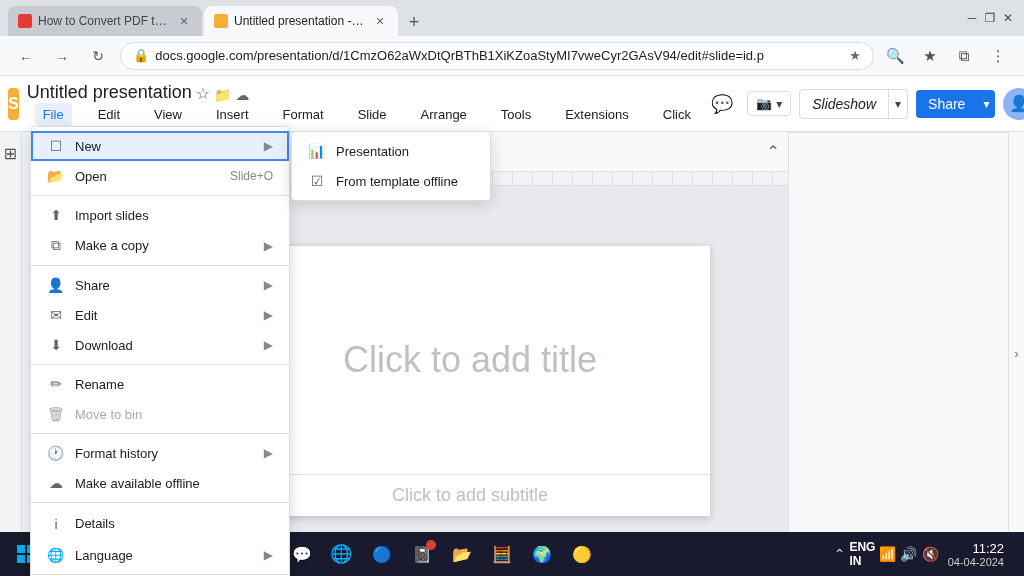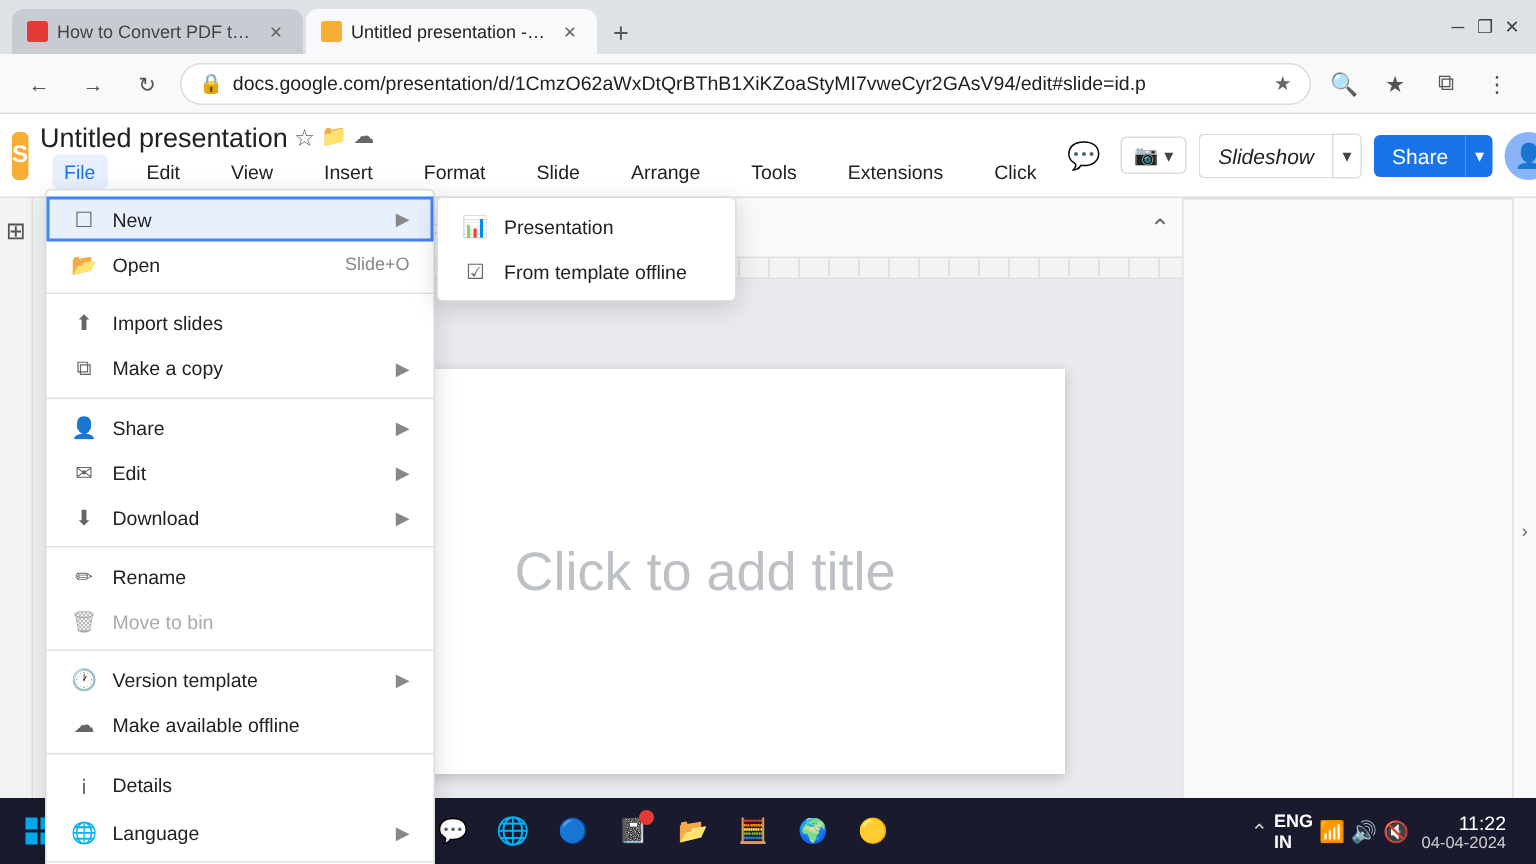--- a/index.html
+++ b/index.html
@@ -391,21 +391,21 @@
   </div>
 </div>
 
 <div class="app">
 
   <div class="app-header">
     <div class="slides-logo">
       <span>S</span>
     </div>
     <div class="doc-title-area">
-      <div style="display:flex;align-items:flex-start;gap:4px;">
+      <div style="display:flex;align-items:flex-end;gap:4px;">
         <span class="doc-title">Untitled presentation</span>
         <span class="star-btn">☆</span>
         <span style="font-size:14px;color:#666;cursor:pointer;">📁</span>
         <span style="font-size:14px;color:#666;cursor:pointer;">☁</span>
       </div>
       <div class="app-menu">
         <span class="menu-item active">File</span>
         <span class="menu-item">Edit</span>
         <span class="menu-item">View</span>
         <span class="menu-item">Insert</span>
@@ -461,20 +461,23 @@
 
       <div style="height:14px;width:100%;background:#f1f3f4;border-bottom:1px solid #e0e0e0;display:flex;align-items:center;overflow:hidden;">
         <div style="width:100%;height:100%;background:repeating-linear-gradient(90deg,#e0e0e0 0px,#e0e0e0 1px,transparent 1px,transparent 20px);"></div>
       </div>
 
       <div style="flex:1;display:flex;align-items:center;justify-content:center;background:#e8eaed;position:relative;width:100%;min-height:250px;">
         <div class="slide-canvas">
           <div style="flex:1;display:flex;align-items:center;justify-content:center;width:100%;">
             <span class="slide-title-placeholder">Click to add title</span>
           </div>
+          <div class="slide-subtitle-area">
+            <span class="slide-subtitle-placeholder">Click to add subtitle</span>
+          </div>
         </div>
 
         <div style="position:absolute;bottom:24px;left:50%;transform:translateX(-50%);font-size:12px;color:#888;">
           <span>─────</span>
         </div>
         <div style="position:absolute;bottom:6px;left:0;right:0;display:flex;align-items:center;padding:0 16px;">
           <span style="font-size:12px;color:#888;">Click to enter speaker notes</span>
         </div>
       </div>
     </div>
@@ -555,21 +558,21 @@
 
   <div class="dropdown-item disabled">
     <span class="item-icon">🗑</span>
     <span class="item-label">Move to bin</span>
   </div>
 
   <div class="dropdown-divider"></div>
 
   <div class="dropdown-item">
     <span class="item-icon">🕐</span>
-    <span class="item-label">Version template</span>
+    <span class="item-label">Format history</span>
     <span class="item-arrow">▶</span>
   </div>
 
   <div class="dropdown-item">
     <span class="item-icon">☁</span>
     <span class="item-label">Make available offline</span>
   </div>
 
   <div class="dropdown-divider"></div>
 

